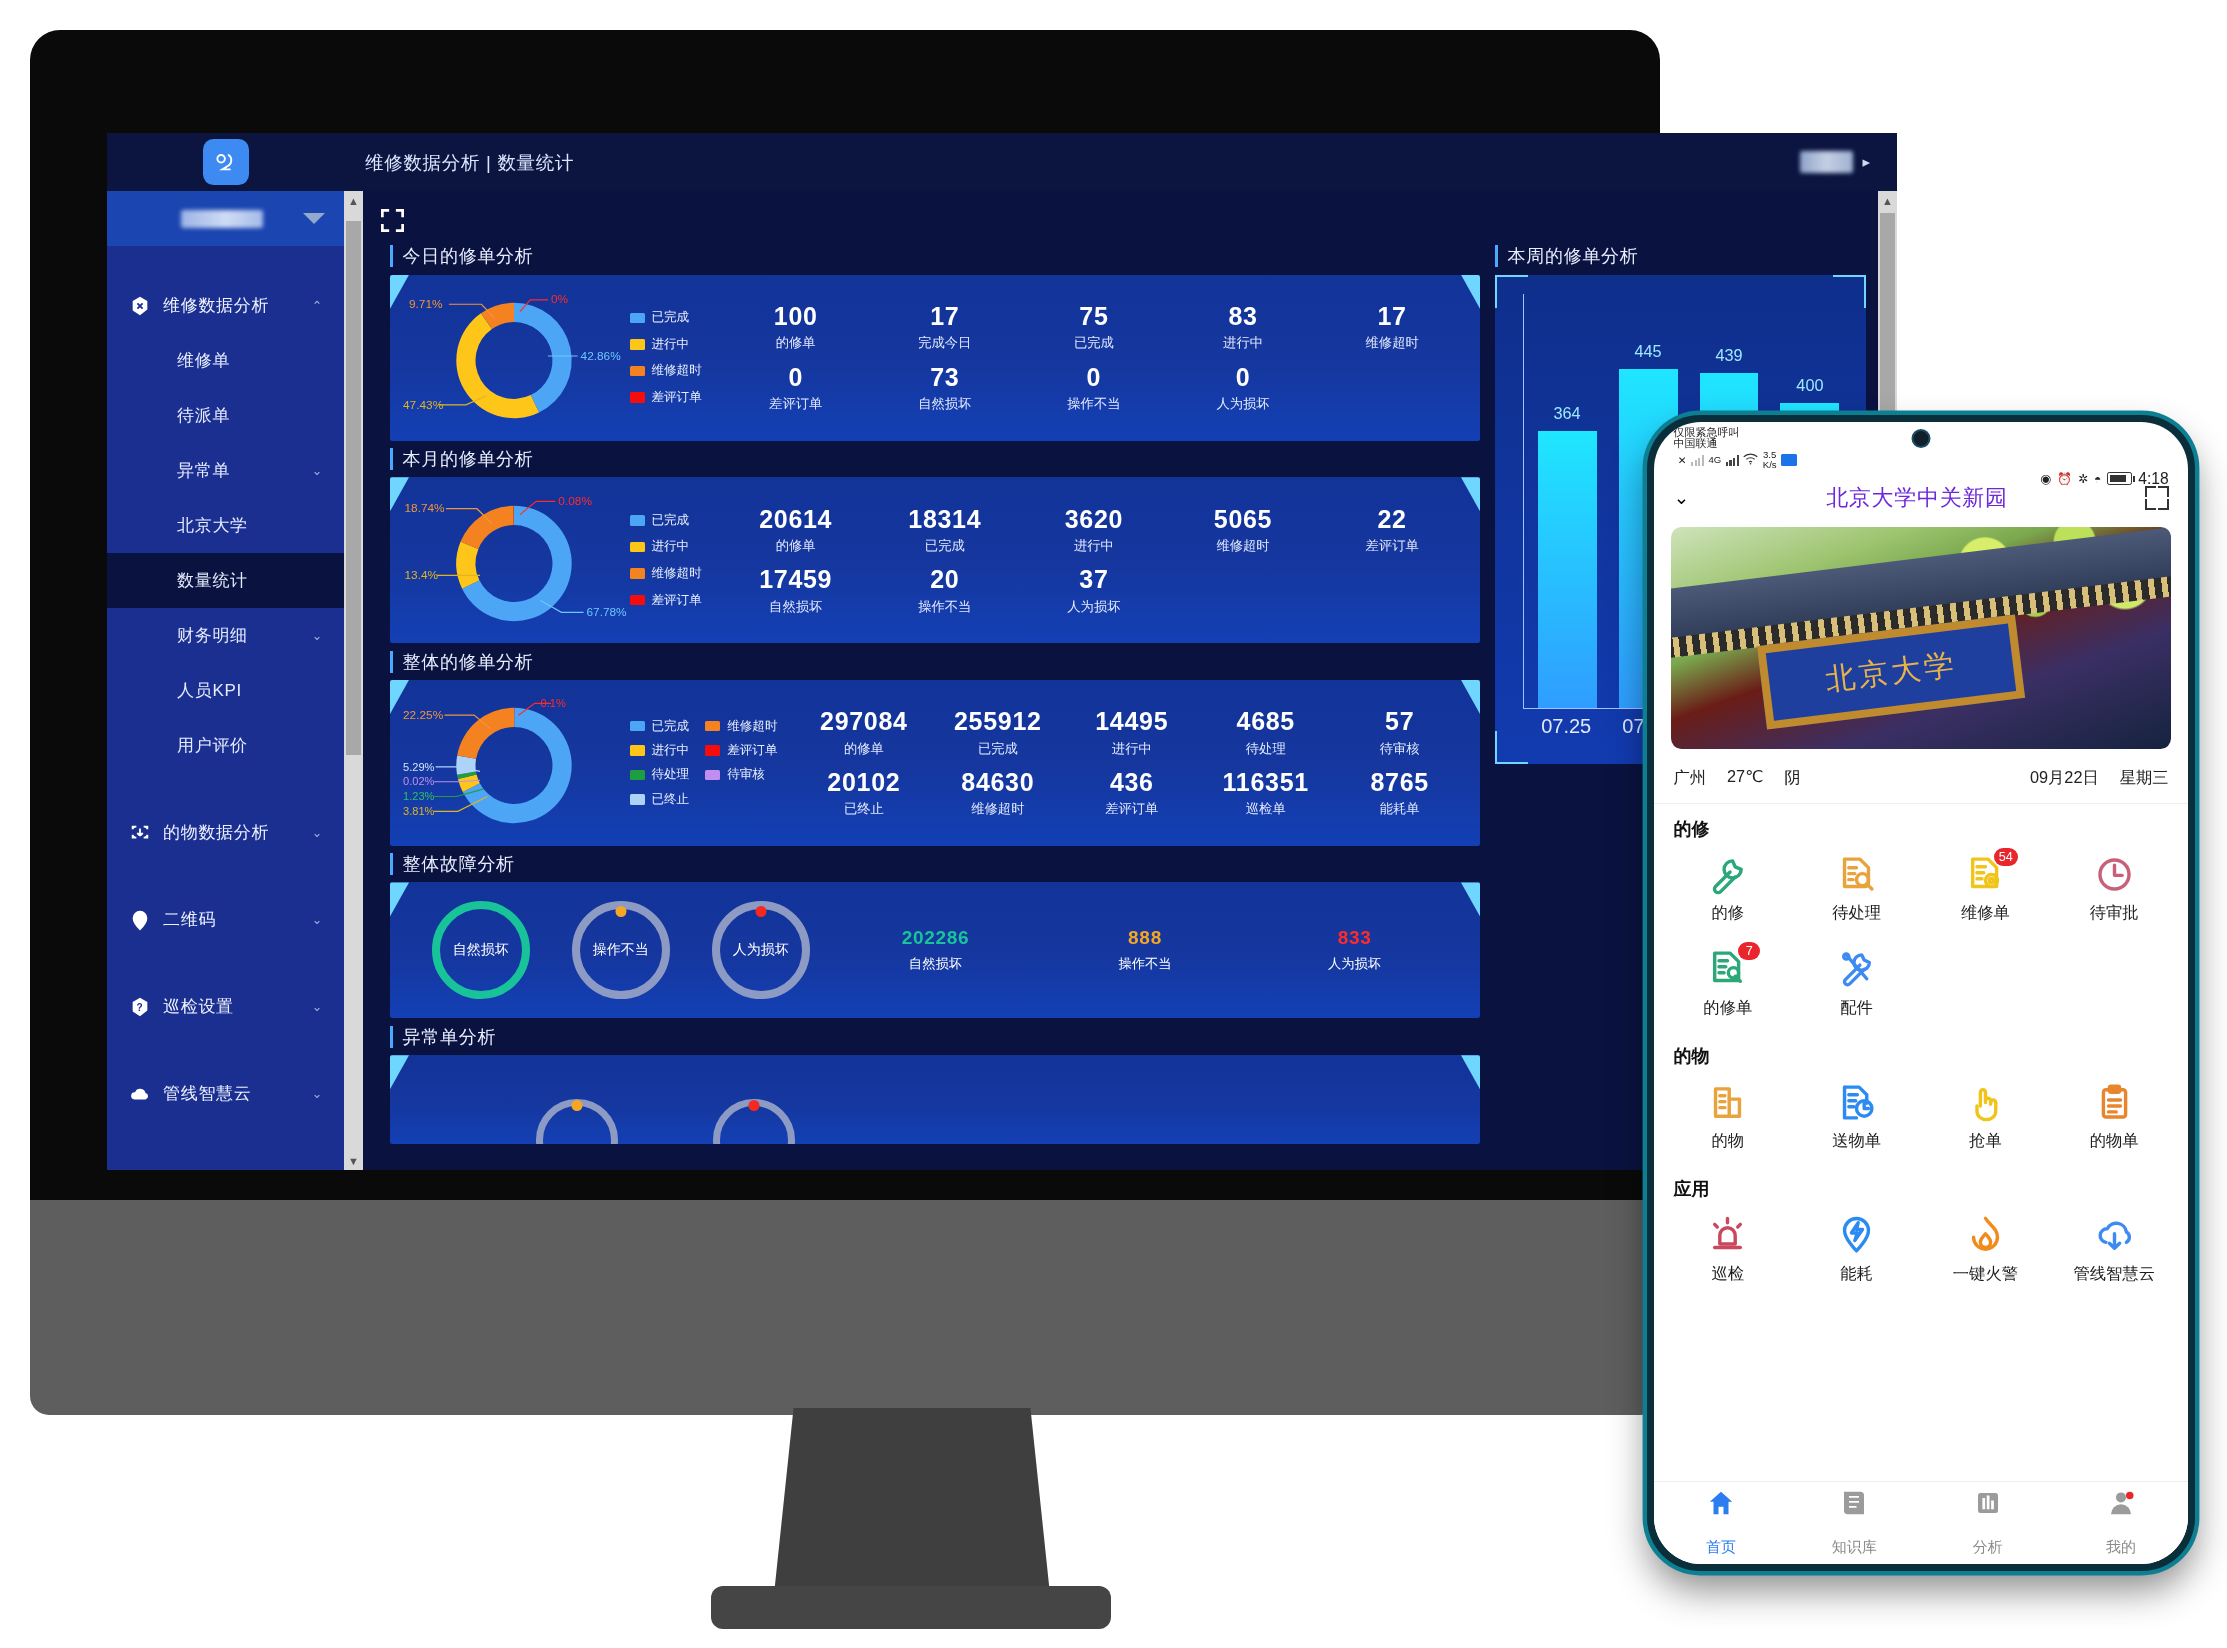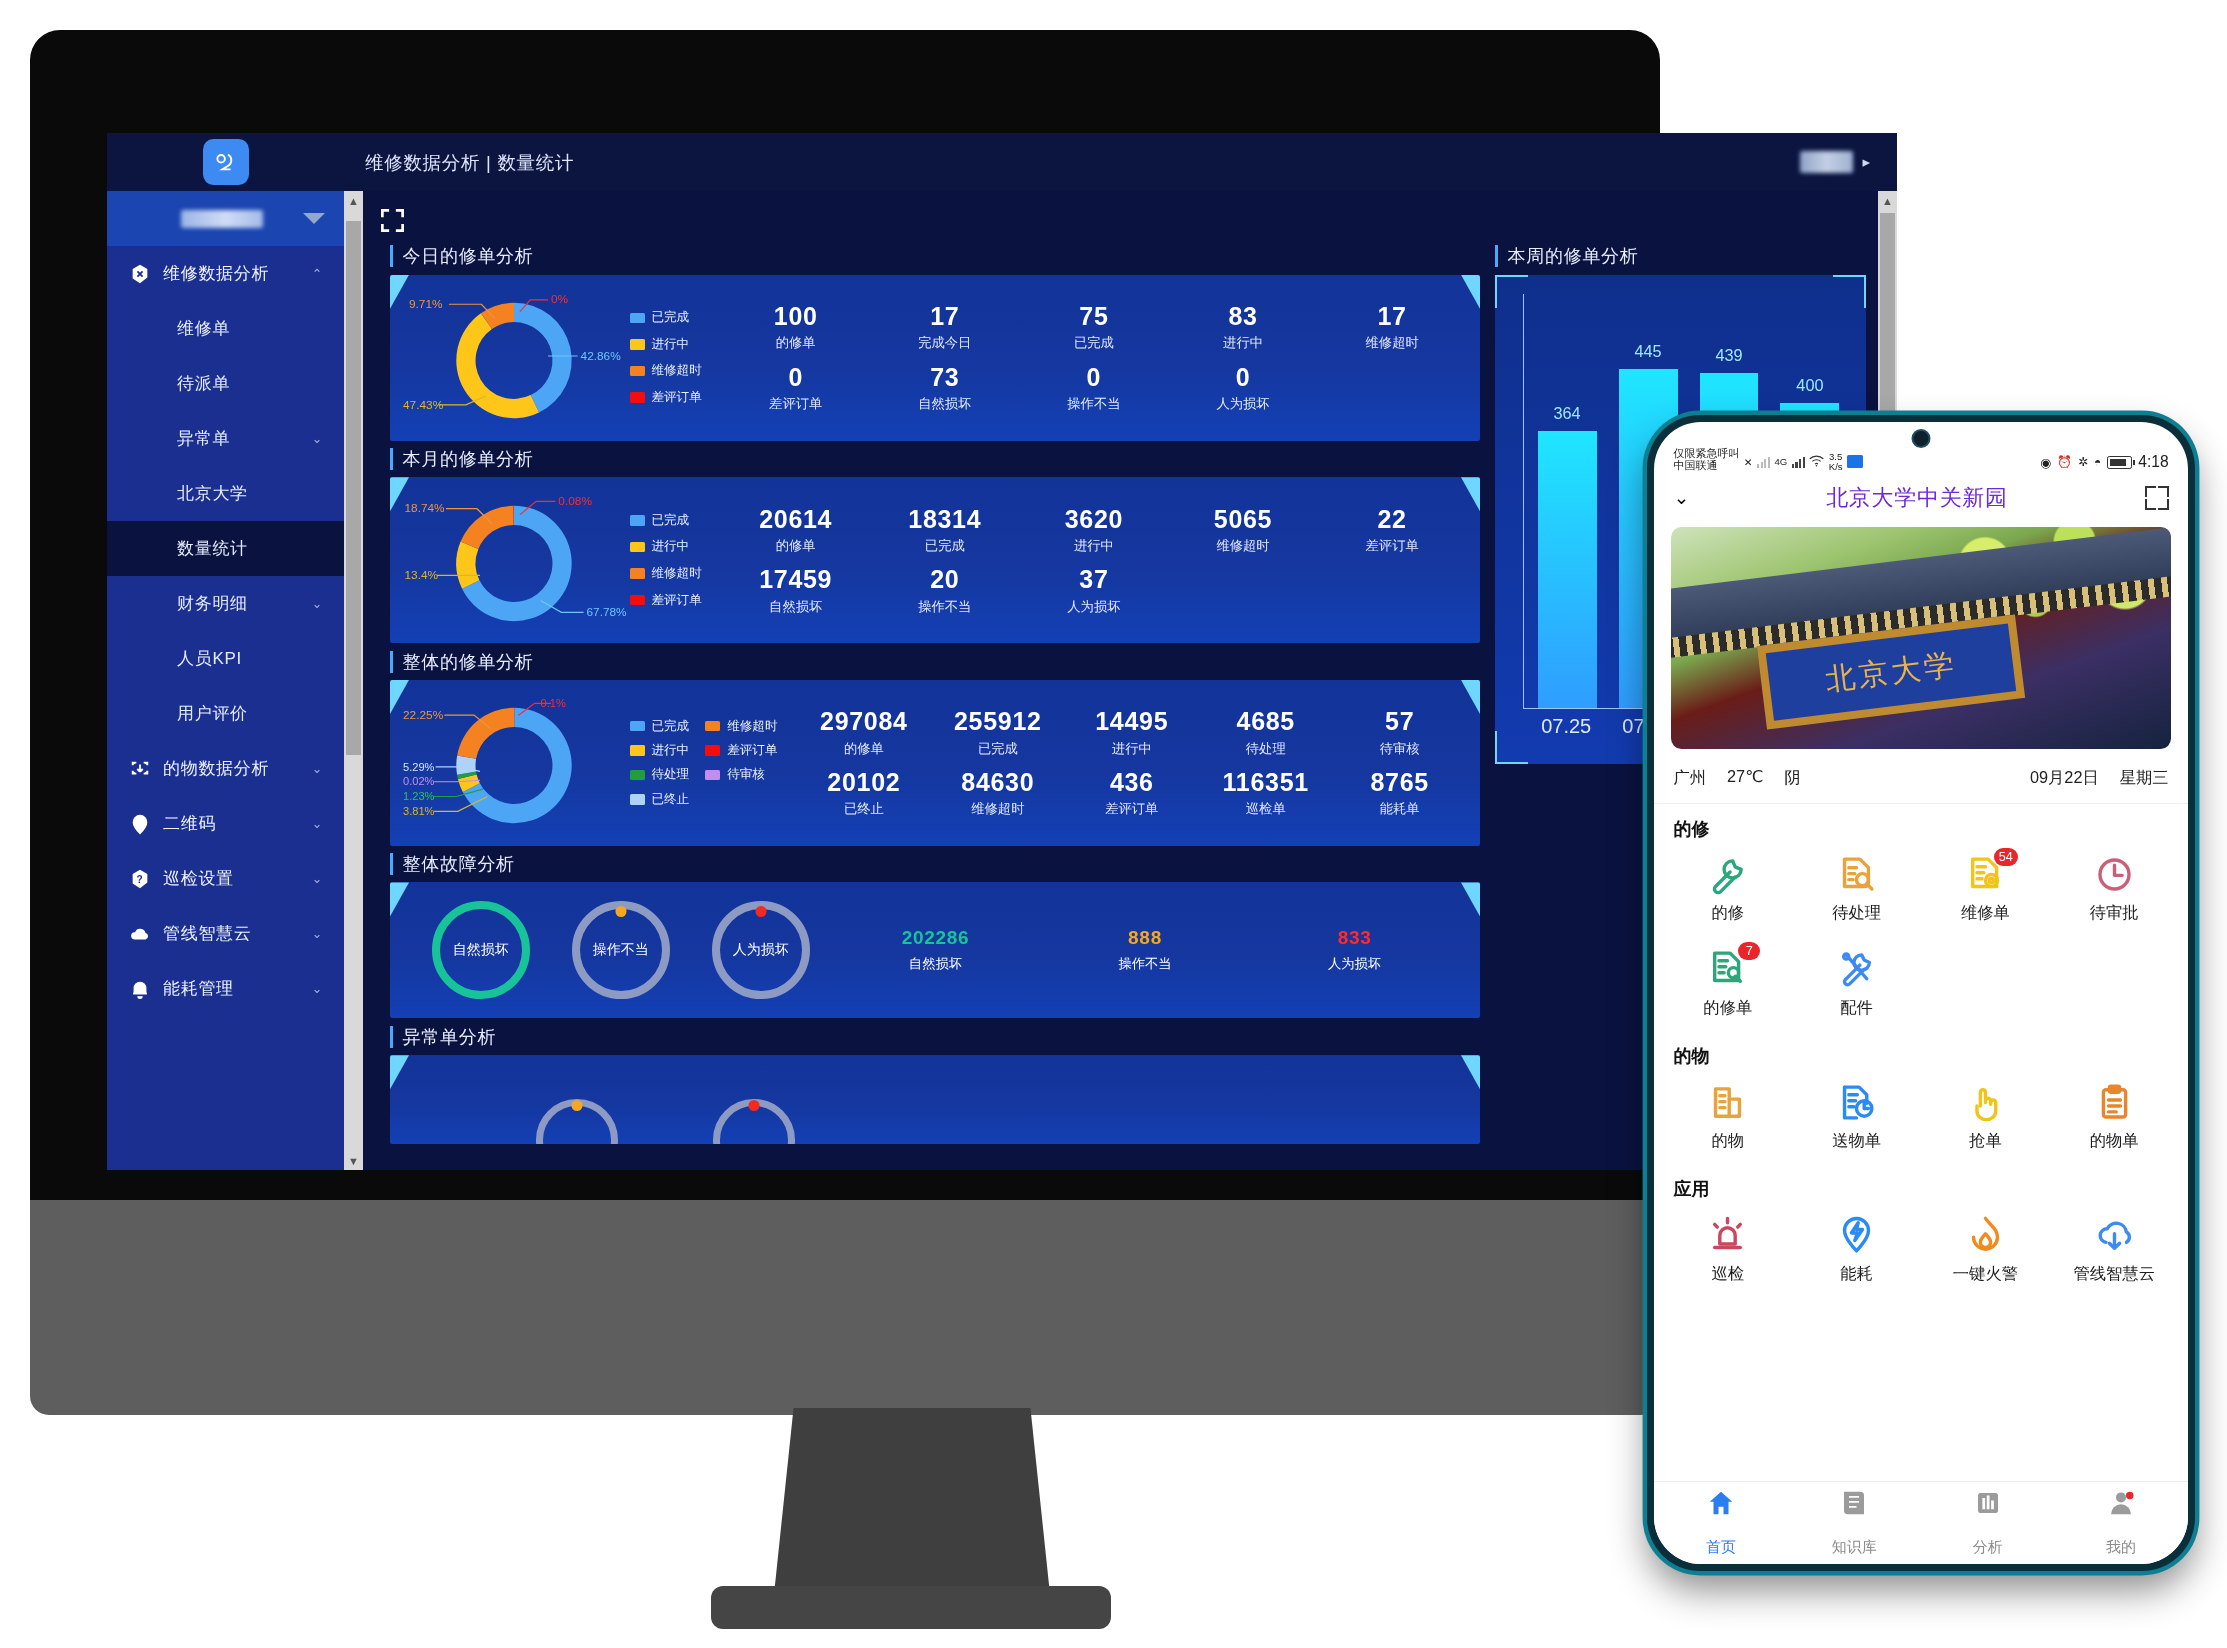--- a/index.html
+++ b/index.html
@@ -34,21 +34,21 @@
   
   .sidebar { position:absolute; left:0; top:58px; width:237px; bottom:0;
     background:#1a2f8f; overflow:hidden; }
   .org-row { height:55px; background:#1b45b0; display:flex; align-items:center;
     justify-content:space-between; padding:0 19px 0 74px; }
   .org-blur { width:82px; height:18px; border-radius:2.2px; filter:blur(2.2px);
     background:linear-gradient(90deg,#9cb4e6,#cfdcf5 55%,#a4bae8); }
   .tri-down { width:0;height:0;border-left:11px solid transparent;border-right:11px solid transparent;
     border-top:11px solid #93a8cf; }
   .side-group { height:55px; display:flex; align-items:center; padding:0 21px 0 22px; gap:12px;
-    color:#eef2ff; font-size:17px; letter-spacing:0.7px; }
+    color:#eef2ff; font-size:17px; letter-spacing:0.7px;margin-top:32px; }
   .side-group .chev { margin-left:auto; color:#9fb2dd; font-size:12.6px; }
   .side-ic { width:22px; height:22px; flex:0 0 22px; display:flex; align-items:center; justify-content:center; }
   .side-ic svg { width:22px; height:22px; fill:#fff; }
   .side-item { height:55px; display:flex; align-items:center; padding-left:70px;
     color:#e6ecff; font-size:17px; letter-spacing:0.7px; }
   .side-item .chev { margin-left:auto; margin-right:21px; color:#9fb2dd; font-size:12.6px; }
   .side-item.active { background:#0a1340; }
 
   
   .side-sb { position:absolute; left:237px; top:58px; width:19px; bottom:0;
@@ -124,21 +124,21 @@
 
   
   #phone { position:absolute; left:1647px; top:415px; width:548px; height:1156px;
     background:#0b2f3a; border-radius:53px; padding:7.4px;
     box-shadow:0 0 0 4.4px #0d7f93, 0 19px 37px rgba(0,0,0,.45); }
   #phone-in { width:100%; height:100%; background:#fff; border-radius:47px; overflow:hidden;
     position:relative; }
   .notch { position:absolute; left:50%; transform:translateX(-50%); top:0; width:111px; height:33px;
     background:#fff; border-radius:0 0 16.3px 16.3px; z-index:4; display:flex; align-items:center; justify-content:center;}
   .notch .cam { width:19px;height:19px;border-radius:50%;background:#10202c;border:2.2px solid #1d4f63;}
-  .pstatus { height:49px; display:flex; align-items:flex-end; padding:4.4px 19px 0 19px; font-size:11px; color:#222;}
+  .pstatus { height:49px; display:flex; align-items:flex-start; padding:4.4px 19px 0 19px; font-size:11px; color:#222;flex-direction:column;}
   .carrier { line-height:1.06; font-size:11px; white-space:nowrap;}
   .pstatus .mid { display:flex; align-items:center; gap:4.4px; margin-left:4.4px;}
   .pstatus .right { margin-left:auto; display:flex; align-items:center; gap:6px; font-size:15px;}
   .bars-ic{display:flex;align-items:flex-end;gap:1.5px;height:12px;}
   .bars-ic i{width:2.2px;background:#444;display:block;}
   .kbs{font-size:9.6px;line-height:1.02;text-align:center;}
   .bluebox{width:16.3px;height:12.6px;background:#1a73e8;border-radius:1.5px;}
   .batt{width:25px;height:12.6px;border:1.5px solid #333;border-radius:2.2px;position:relative;}
   .batt::after{content:"";position:absolute;right:-3.7px;top:3px;width:2.2px;height:5.2px;background:#333;}
   .batt i{position:absolute;left:1.5px;top:1.5px;bottom:1.5px;width:70%;background:#333;display:block;}

